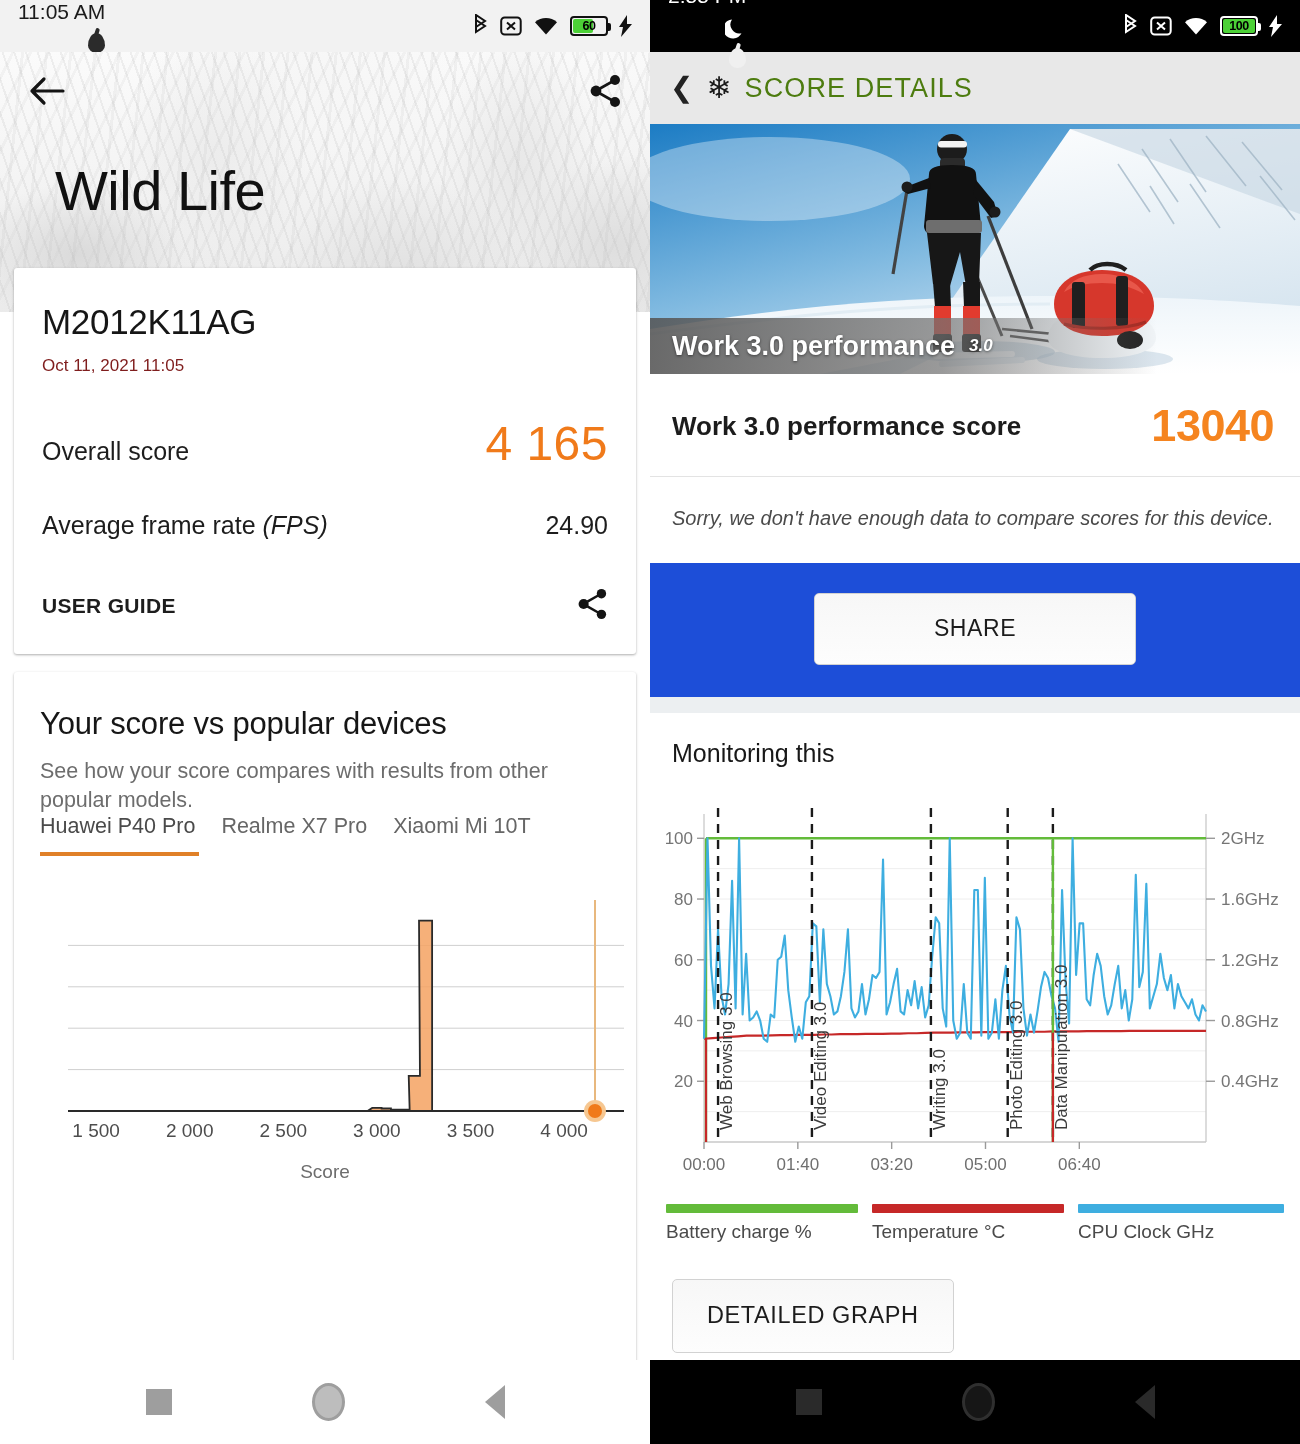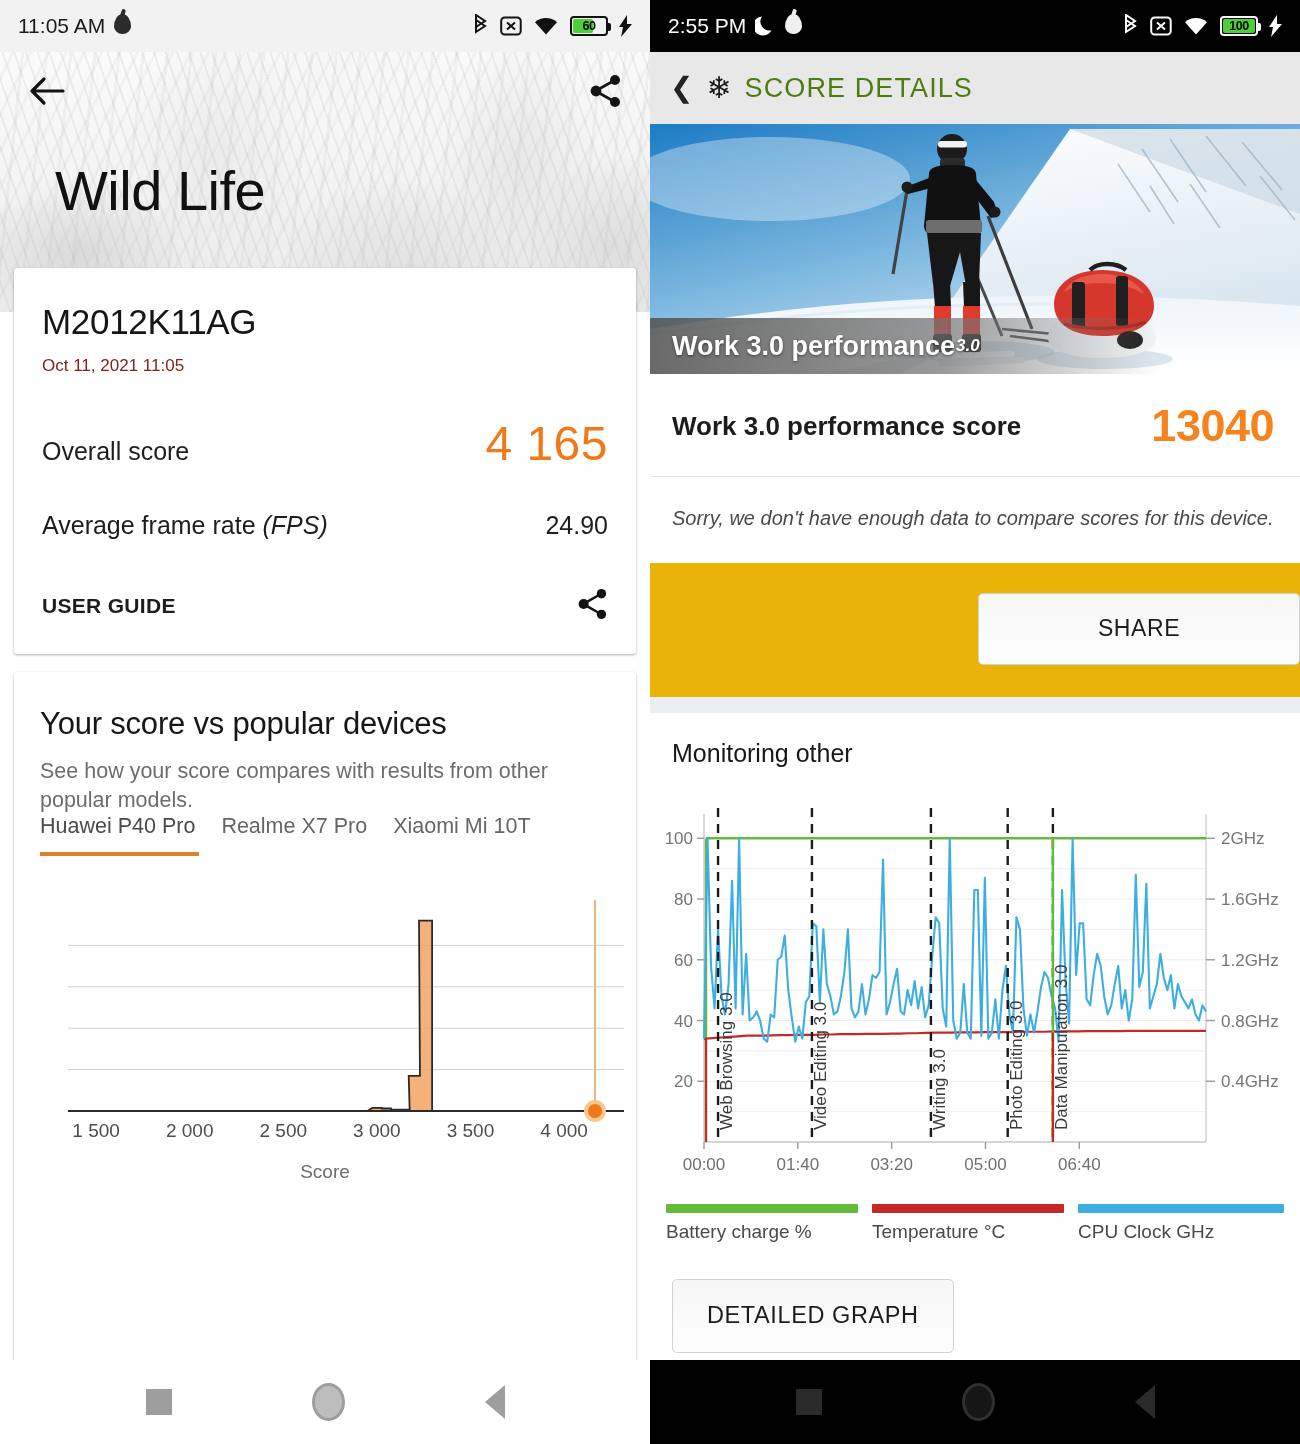--- a/index.html
+++ b/index.html
@@ -12,21 +12,21 @@
   }
   .panel { width: 650px; height: 1444px; position: relative; overflow: hidden; }
 
   
   .statusbar {
     height: 52px; display: flex; align-items: center;
     padding: 0 18px; font-size: 21px; font-weight: 500;
   }
   .sb-light { background: #f2f2f2; color: #1b1b1b; }
   .sb-dark  { background: #000000; color: #ffffff; }
-  .sb-left { display: flex; align-items: flex-start; gap: 9px; }
+  .sb-left { display: flex; align-items: flex-end; gap: 9px; flex-direction: column; }
   .sb-right { margin-left: auto; display: flex; align-items: center; gap: 11px; }
   .sb-icon { display: inline-flex; align-items: center; }
   .drop {
     width: 17px; height: 20px; border-radius: 50% 50% 50% 50% / 62% 62% 38% 38%;
     position: relative;
   }
   .drop::after {
     content: ""; position: absolute; top: -5px; left: 7px;
     width: 4px; height: 8px; border-radius: 2px; background: inherit;
     transform: rotate(18deg);
@@ -139,38 +139,38 @@
     padding: 0 20px; gap: 13px;
   }
   .appbar .chev { font-size: 28px; color: #222; line-height: 1; }
   .appbar .snow { font-size: 30px; color: #1a1a1a; line-height: 1; }
   .appbar .ttl { font-size: 27px; color: #4d7c0f; letter-spacing: 1.1px; }
 
   .hero-ski { height: 250px; position: relative; overflow: hidden; }
   .ski-label {
     position: absolute; left: 0; right: 0; bottom: 0; height: 56px;
     background: linear-gradient(90deg, rgba(85,85,85,.88) 0%, rgba(115,115,115,.72) 45%, rgba(150,150,150,0) 78%);
-    display: flex; align-items: center; padding-left: 22px; gap: 1px;
+    display: flex; align-items: center; padding-left: 22px; gap: 14px;
   }
   .ski-label .a { color: #fff; font-size: 27px; font-weight: 700; text-shadow: 0 1px 3px rgba(0,0,0,.5); }
   .ski-label .b { color: #fff; font-size: 17px; font-style: italic; font-weight: 700; text-shadow: 0 1px 3px rgba(0,0,0,.5); }
 
   .rsect { background: #fff; }
   .score-row {
     display: flex; align-items: center; justify-content: space-between;
     padding: 26px 26px 24px 22px; border-bottom: 1px solid #e3e3e3;
   }
   .score-lbl { font-size: 26px; font-weight: 700; color: #1c1c1c; }
   .score-val { font-size: 45px; font-weight: 700; color: #f5841f; letter-spacing: -0.5px; }
   .sorry {
     padding: 28px 24px 30px 22px; font-size: 20px; font-style: italic;
     color: #4a4a4a; line-height: 1.38;
   }
   .share-zone {
-    background: #eab308; padding: 30px 0 32px 0; display: flex; justify-content: flex-end;
+    background: #1d4ed8; padding: 30px 0 32px 0; display: flex; justify-content: center;
   }
   .btn {
     background: linear-gradient(180deg,#f7f7f7 0%,#fdfdfd 100%);
     border: 1px solid #d2d2d2; border-radius: 5px;
     font-size: 23px; color: #1c1c1c; letter-spacing: .6px;
   }
   .btn-share { width: 322px; height: 72px; }
   .btn-graph { height: 74px; padding: 0 34px; font-size: 23.5px; }
   .sect-title { font-size: 25px; color: #181818; padding: 26px 0 24px 22px; }
   .mon-card { background: #fff; margin-top: 16px; }
@@ -445,21 +445,21 @@
       <span class="score-val">13040</span>
     </div>
     <div class="sorry">Sorry, we don't have enough data to compare scores for this device.</div>
   </div>
 
   <div class="share-zone">
     <button class="btn btn-share">SHARE</button>
   </div>
 
   <div class="mon-card">
-    <div class="sect-title">Monitoring other</div>
+    <div class="sect-title">Monitoring this</div>
     <div class="graph-box">
       <svg id="mon-svg" width="642" height="390" viewBox="0 0 642 390">
           <line x1="50" y1="311.6296296296296" x2="552" y2="311.6296296296296" stroke="#eeeeee" stroke-width="1"></line>
           <line x1="50" y1="281.25925925925924" x2="552" y2="281.25925925925924" stroke="#eeeeee" stroke-width="1"></line>
           <line x1="50" y1="250.88888888888889" x2="552" y2="250.88888888888889" stroke="#eeeeee" stroke-width="1"></line>
           <line x1="50" y1="220.51851851851853" x2="552" y2="220.51851851851853" stroke="#eeeeee" stroke-width="1"></line>
           <line x1="50" y1="190.14814814814815" x2="552" y2="190.14814814814815" stroke="#eeeeee" stroke-width="1"></line>
           <line x1="50" y1="159.77777777777777" x2="552" y2="159.77777777777777" stroke="#eeeeee" stroke-width="1"></line>
           <line x1="50" y1="129.40740740740742" x2="552" y2="129.40740740740742" stroke="#eeeeee" stroke-width="1"></line>
           <line x1="50" y1="99.03703703703704" x2="552" y2="99.03703703703704" stroke="#eeeeee" stroke-width="1"></line>

